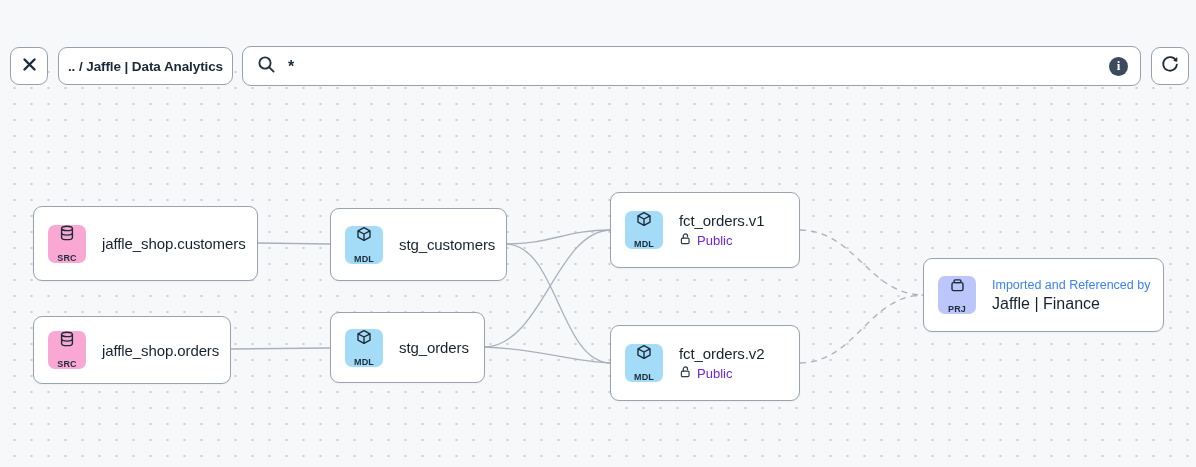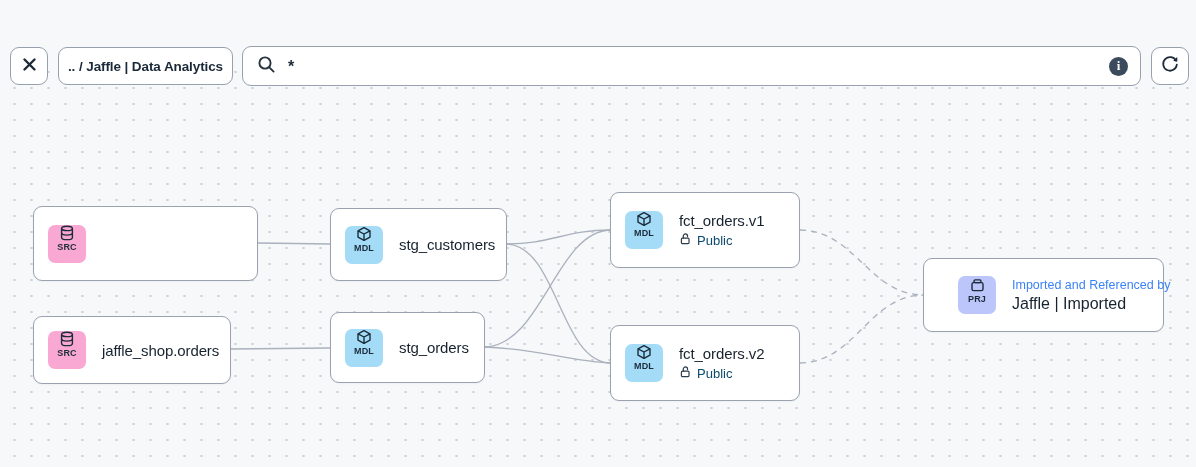--- a/index.html
+++ b/index.html
@@ -58,32 +58,32 @@
   
   .node {
     position: absolute; background: #ffffff;
     border: 1px solid #99a2ae; border-radius: 9px;
     box-sizing: border-box; display: flex; align-items: center;
     padding: 0 14px; gap: 16px; z-index: 10; cursor: pointer;
     box-shadow: 0 1px 2px rgba(30,40,60,0.04);
   }
   .badge {
     width: 38px; height: 38px; border-radius: 7px; flex: 0 0 auto;
-    display: flex; flex-direction: column; align-items: center; justify-content: flex-start;
+    display: flex; flex-direction: column; align-items: center; justify-content: space-between;
     color: #1c2b3a;
   }
   .badge svg { display: block; }
   .badge .badge-label { font-size: 9px; font-weight: 700; letter-spacing: 0.2px; line-height: 10px; margin-top: 1px; }
   .badge-src { background: #f9a8d4; }
   .badge-mdl { background: #a4dcf8; }
-  .badge-prj { background: #bcc6fa; margin-left: 20px; }
+  .badge-prj { background: #bcc6fa; }
 
   .node-title { font-size: 15px; color: #16232f; letter-spacing: -0.1px; white-space: nowrap; }
   .node-texts { display: flex; flex-direction: column; gap: 3px; }
-  .node-sub { display: flex; align-items: center; gap: 5px; font-size: 13px; color: #0c4a6e; }
+  .node-sub { display: flex; align-items: center; gap: 5px; font-size: 13px; color: #6d28d9; }
   .node-sub svg { flex: 0 0 auto; }
   .prj-line1 { font-size: 12.5px; color: #3b82f6; white-space: nowrap; }
   .prj-line2 { font-size: 16px; color: #16232f; white-space: nowrap; }
 
   
   #n-src-customers { left: 33px;  top: 206px; width: 225px; height: 75px; }
   #n-src-orders    { left: 33px;  top: 316px; width: 198px; height: 68px; }
   #n-stg-customers { left: 330px; top: 208px; width: 177px; height: 73px; }
   #n-stg-orders    { left: 330px; top: 312px; width: 155px; height: 71px; }
   #n-fct-v1        { left: 610px; top: 192px; width: 190px; height: 76px; }
@@ -146,20 +146,21 @@
     <div class="badge badge-src">
       <span>
         <svg width="16" height="16" viewBox="0 0 16 16">
             <ellipse cx="8" cy="3.4" rx="5.4" ry="2.2" fill="none" stroke="#1c2b3a" stroke-width="1.4"></ellipse>
             <path d="M2.6,3.4 V12.4 C2.6,13.6 5,14.6 8,14.6 C11,14.6 13.4,13.6 13.4,12.4 V3.4" fill="none" stroke="#1c2b3a" stroke-width="1.4"></path>
             <path d="M2.6,8 C2.6,9.2 5,10.1 8,10.1 C11,10.1 13.4,9.2 13.4,8" fill="none" stroke="#1c2b3a" stroke-width="1.4"></path>
           </svg>
       </span>
       <span class="badge-label">SRC</span>
     </div>
+    <div class="node-title">jaffle_shop.customers</div>
   </div>
 
   <div class="node" id="n-src-orders">
     <div class="badge badge-src">
       <span>
         <svg width="16" height="16" viewBox="0 0 16 16">
             <ellipse cx="8" cy="3.4" rx="5.4" ry="2.2" fill="none" stroke="#1c2b3a" stroke-width="1.4"></ellipse>
             <path d="M2.6,3.4 V12.4 C2.6,13.6 5,14.6 8,14.6 C11,14.6 13.4,13.6 13.4,12.4 V3.4" fill="none" stroke="#1c2b3a" stroke-width="1.4"></path>
             <path d="M2.6,8 C2.6,9.2 5,10.1 8,10.1 C11,10.1 13.4,9.2 13.4,8" fill="none" stroke="#1c2b3a" stroke-width="1.4"></path>
           </svg>
@@ -248,17 +249,17 @@
       <span>
         <svg width="17" height="17" viewBox="0 0 17 17">
             <rect x="3" y="6.6" width="11" height="8" rx="1.6" fill="none" stroke="#1c2b3a" stroke-width="1.4"></rect>
             <rect x="5" y="3.9" width="7" height="2.7" rx="1.3" fill="none" stroke="#1c2b3a" stroke-width="1.4"></rect>
           </svg>
       </span>
       <span class="badge-label">PRJ</span>
     </div>
     <div class="node-texts">
       <div class="prj-line1">Imported and Referenced by</div>
-      <div class="prj-line2">Jaffle | Imported</div>
+      <div class="prj-line2">Jaffle | Finance</div>
     </div>
   </div>
 
 </div>
 
 </body></html>

